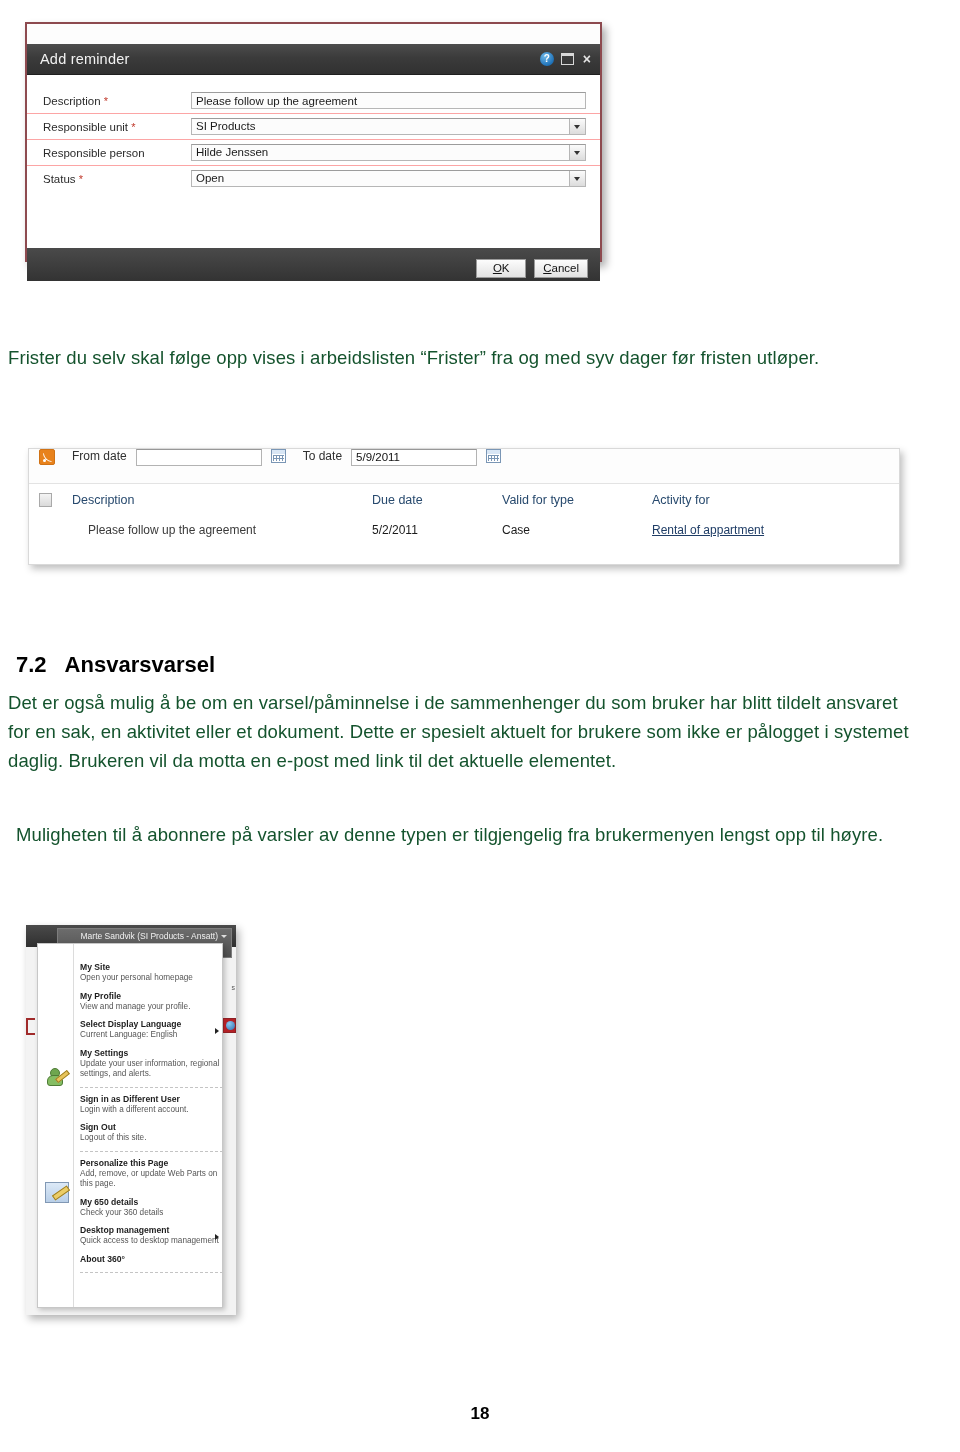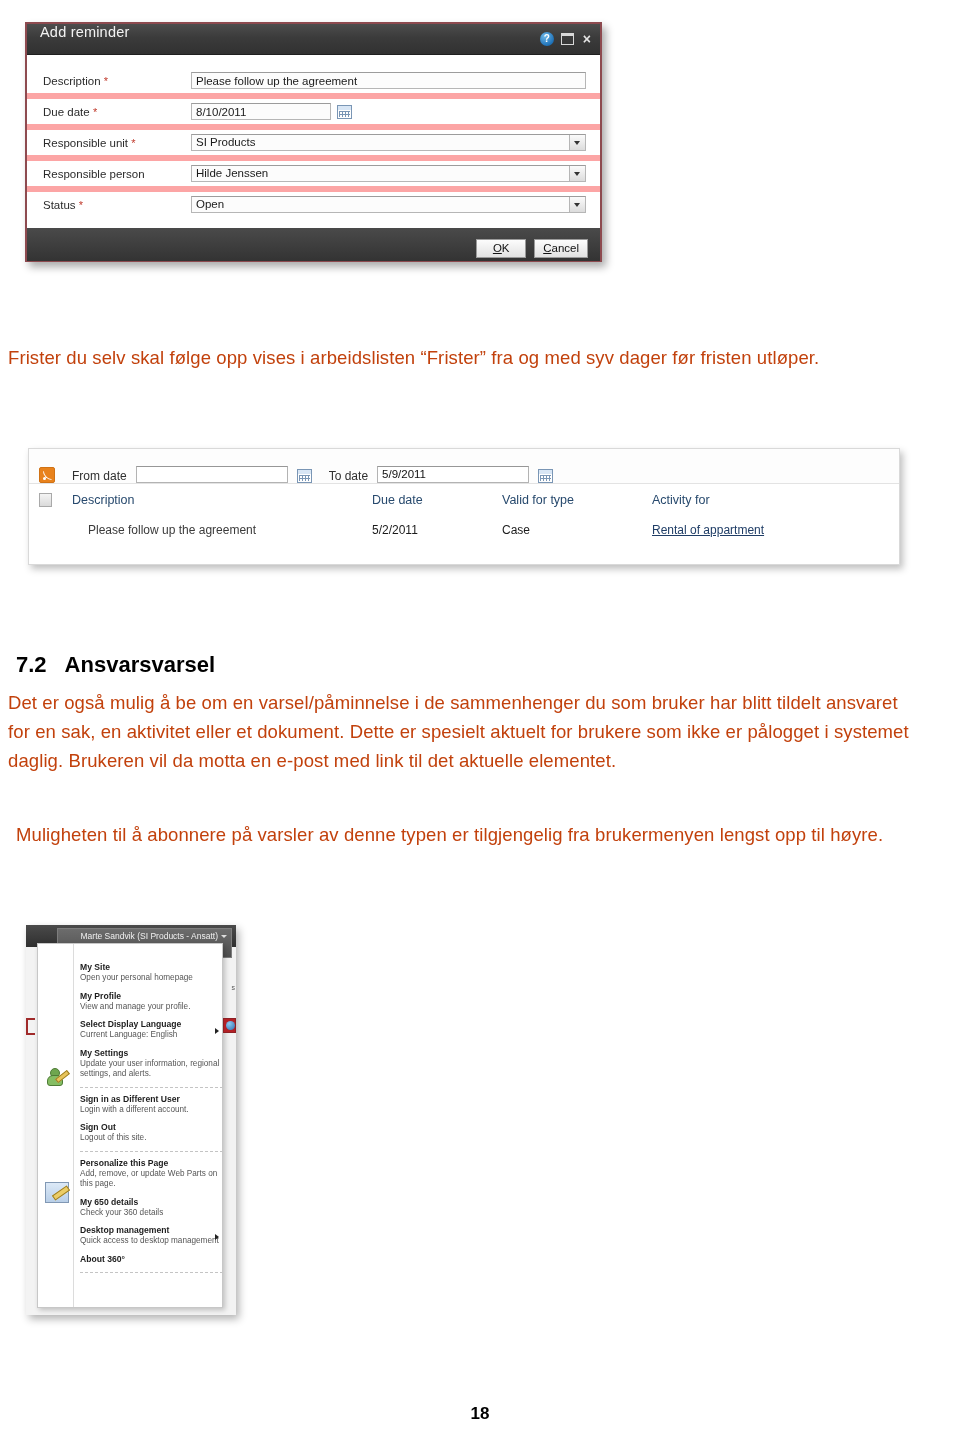--- a/index.html
+++ b/index.html
@@ -30,23 +30,25 @@
     height: 240px;
     border: 2px solid #8d4a4f;
     background: #fdfdfd;
     box-sizing: border-box;
     box-shadow: 4px 5px 8px rgba(0,0,0,0.33);
   }
   .dlg-titlebar {
     height: 31px;
     background: linear-gradient(to bottom, #4d4d4d 0%, #3b3b3b 45%, #313131 100%);
     display: flex;
+    align-items: center;
     padding: 0 7px 0 13px;
     box-sizing: border-box;
     border-bottom: 1px solid #1f1f1f;
+    margin-top: 20px;
   }
   .dlg-title {
     color: #f2f2f2;
     font-size: 14.5px;
     letter-spacing: 0.2px;
     flex: 1;
   }
   .dlg-btns { display: flex; align-items: center; gap: 7px; }
   .dlg-help {
     width: 14px; height: 14px;
@@ -77,21 +79,21 @@
     background: #ffffff;
     padding: 13px 0 0 0;
     height: 173px;
     box-sizing: border-box;
   }
   .form-row {
     display: flex;
     align-items: center;
     height: 25px;
     padding: 0 14px 0 16px;
-    border-bottom: 6px solid #fca5a5;
+    border-bottom: 1px solid #fca5a5;
   }
   .form-row:last-child { border-bottom: none; }
   .form-label {
     width: 148px;
     font-size: 11.5px;
     color: #2b2b2b;
     flex-shrink: 0;
   }
   .req { color: #c0392b; font-size: 11px; }
   .form-ctrl {
@@ -183,21 +185,21 @@
     padding: 0 8px;
     margin-top: 8px;
   }
   .btn u { text-decoration: underline; }
 
   
   .para {
     position: absolute;
     font-size: 18.5px;
     line-height: 29px;
-    color: #c2410c;
+    color: #14532d;
     letter-spacing: 0.1px;
   }
   .h2 {
     position: absolute;
     font-size: 22px;
     font-weight: bold;
     color: #000;
     display: flex;
     gap: 18px;
   }
@@ -209,21 +211,21 @@
     width: 872px;
     height: 117px;
     border: 1px solid #d9d9d9;
     background: #fff;
     box-sizing: border-box;
     box-shadow: 3px 4px 7px rgba(0,0,0,0.25);
   }
   .filterbar {
     height: 35px;
     display: flex;
-    align-items: flex-end;
+    align-items: flex-start;
     padding: 0 10px;
     border-bottom: 1px solid #e3e3e3;
     background: #fdfdfd;
     box-sizing: border-box;
     gap: 9px;
   }
   .rss-icon {
     width: 14px; height: 14px;
     background: #e8821c;
     border: 1px solid #d07215;
@@ -246,21 +248,21 @@
     border-right-color: transparent;
     border-radius: 0 0 0 9px;
   }
   .flabel {
     font-size: 12px;
     color: #2f2f2f;
     margin-left: 8px;
   }
   .fbox {
     height: 17px;
-    width: 152px;
+    width: 126px;
     background: #fff;
     border: 1px solid #b3b3b3;
     border-top-color: #979797;
     font-size: 11.5px;
     line-height: 15px;
     padding: 0 4px;
     box-sizing: border-box;
     color: #111;
   }
   .tbl-head, .tbl-row {
@@ -488,30 +490,20 @@
     <div class="form-row">
       <div class="form-label">
         <span>Description</span>
         <span class="req">*</span>
       </div>
       <div class="form-ctrl">
         <div class="txtbox">Please follow up the agreement</div>
       </div>
     </div>
 
-    <div class="form-row">
-      <div class="form-label">
-        <span>Due date</span>
-        <span class="req">*</span>
-      </div>
-      <div class="form-ctrl">
-        <div class="txtbox short">8/10/2011</div>
-        <div class="cal-icon"></div>
-      </div>
-    </div>
 
     <div class="form-row">
       <div class="form-label">
         <span>Responsible unit</span>
         <span class="req">*</span>
       </div>
       <div class="form-ctrl">
         <div class="combo">
           <div class="cval">SI Products</div>
           <div class="carrow"></div>

